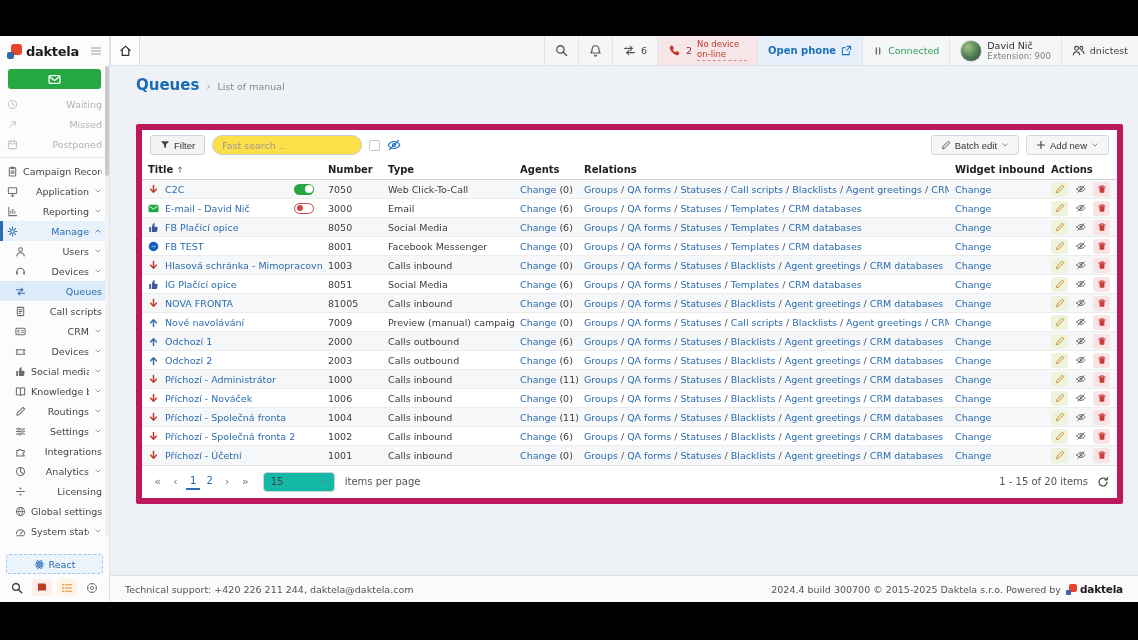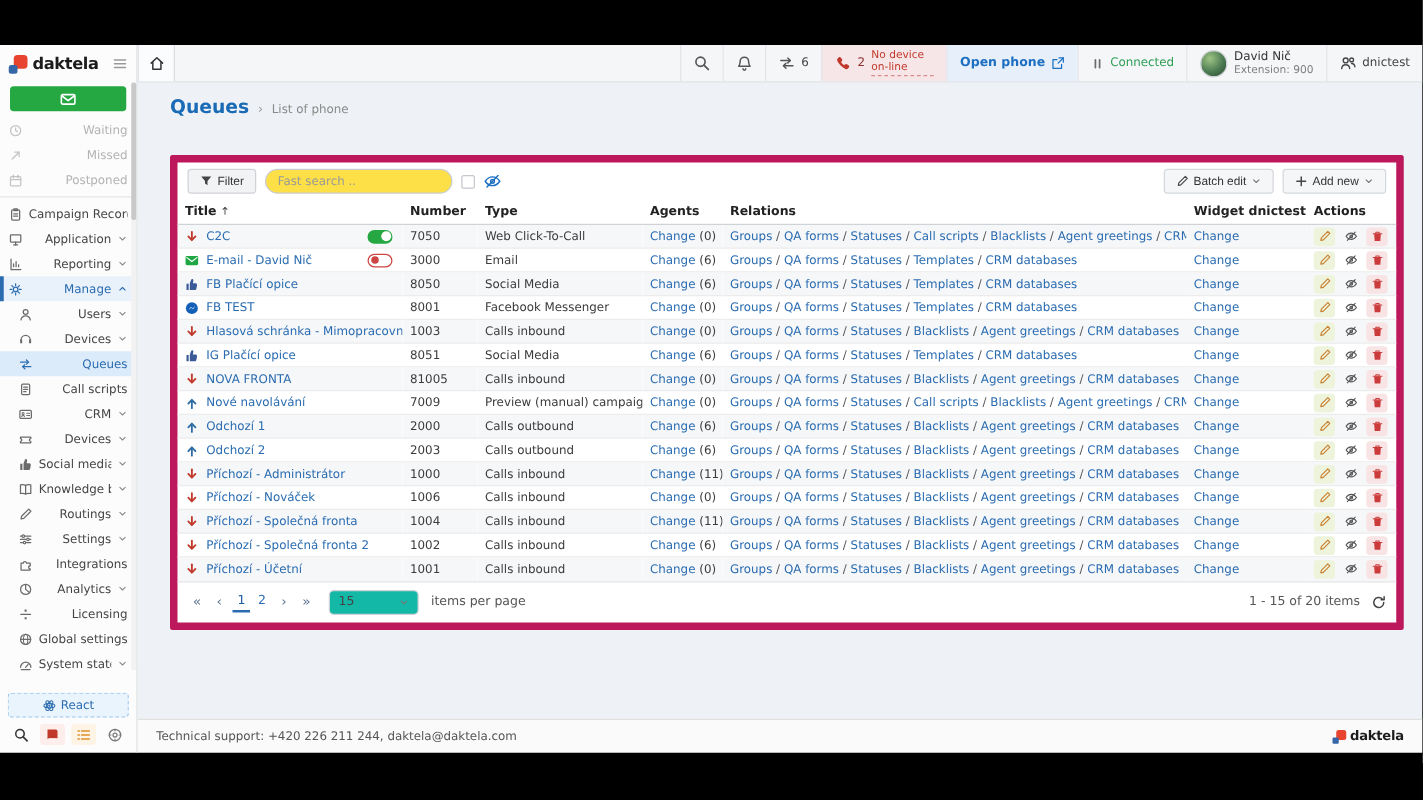--- a/index.html
+++ b/index.html
@@ -584,21 +584,21 @@
               </span>
             <span>dnictest</span>
           </div>
         </div>
       </div>
 
       <div class="content">
         <div class="breadcrumb">
           <span class="bc-title">Queues</span>
           <span class="bc-sep">›</span>
-          <span class="bc-sub">List of phone</span>
+          <span class="bc-sub">List of manual</span>
         </div>
 
         <div class="card">
           <div class="toolbar">
             <button class="filter-btn">
               <span class="icon">
                   <svg viewBox="0 0 12 12">
                     <path d="M1.2 1.5h9.6L7.2 5.8v4L4.8 8.2V5.8z" fill="currentColor" stroke="none"></path>
                   </svg>
                 </span>
@@ -657,21 +657,21 @@
             <thead>
                 <tr id="table-head-row">
                   <th>Title<span class="icon sort"><svg viewBox="0 0 12 12">
                         <path d="M6 10.2V2.2" fill="none" stroke="currentColor" stroke-width="1.2" stroke-linecap="round" stroke-linejoin="round"></path>
                         <path d="M3.6 4.6L6 2.2l2.4 2.4" fill="none" stroke="currentColor" stroke-width="1.2" stroke-linecap="round" stroke-linejoin="round"></path>
                       </svg></span></th>
                   <th>Number</th>
                   <th>Type</th>
                   <th>Agents</th>
                   <th>Relations</th>
-                  <th>Widget dnictest</th>
+                  <th>Widget inbound</th>
                   <th>Actions</th>
                 </tr>
               </thead>
             <tbody id="table-body">
                 <tr>
                   <td>
                     <div class="title-cell">
                       <span class="icon c-red">
                         <svg viewBox="0 0 12 12">
                           <path d="M6 1.6v6.6" fill="none" stroke="currentColor" stroke-width="1.6" stroke-linecap="round" stroke-linejoin="round"></path>
@@ -1316,20 +1316,21 @@
                   </svg>
                 </span>
             </span>
           </div>
         </div>
       </div>
 
       <div class="footerbar">
         <span>Technical support: +420 226 211 244, daktela@daktela.com</span>
         <span class="f-right">
+          <span>2024.4 build 300700 © 2015-2025 Daktela s.r.o. Powered by</span>
           <span class="f-brand">
             <span class="logo-mark">
                 <span class="sq-red"></span>
                 <span class="sq-blue"></span>
               </span>
             <span>daktela</span>
           </span>
         </span>
       </div>
 

